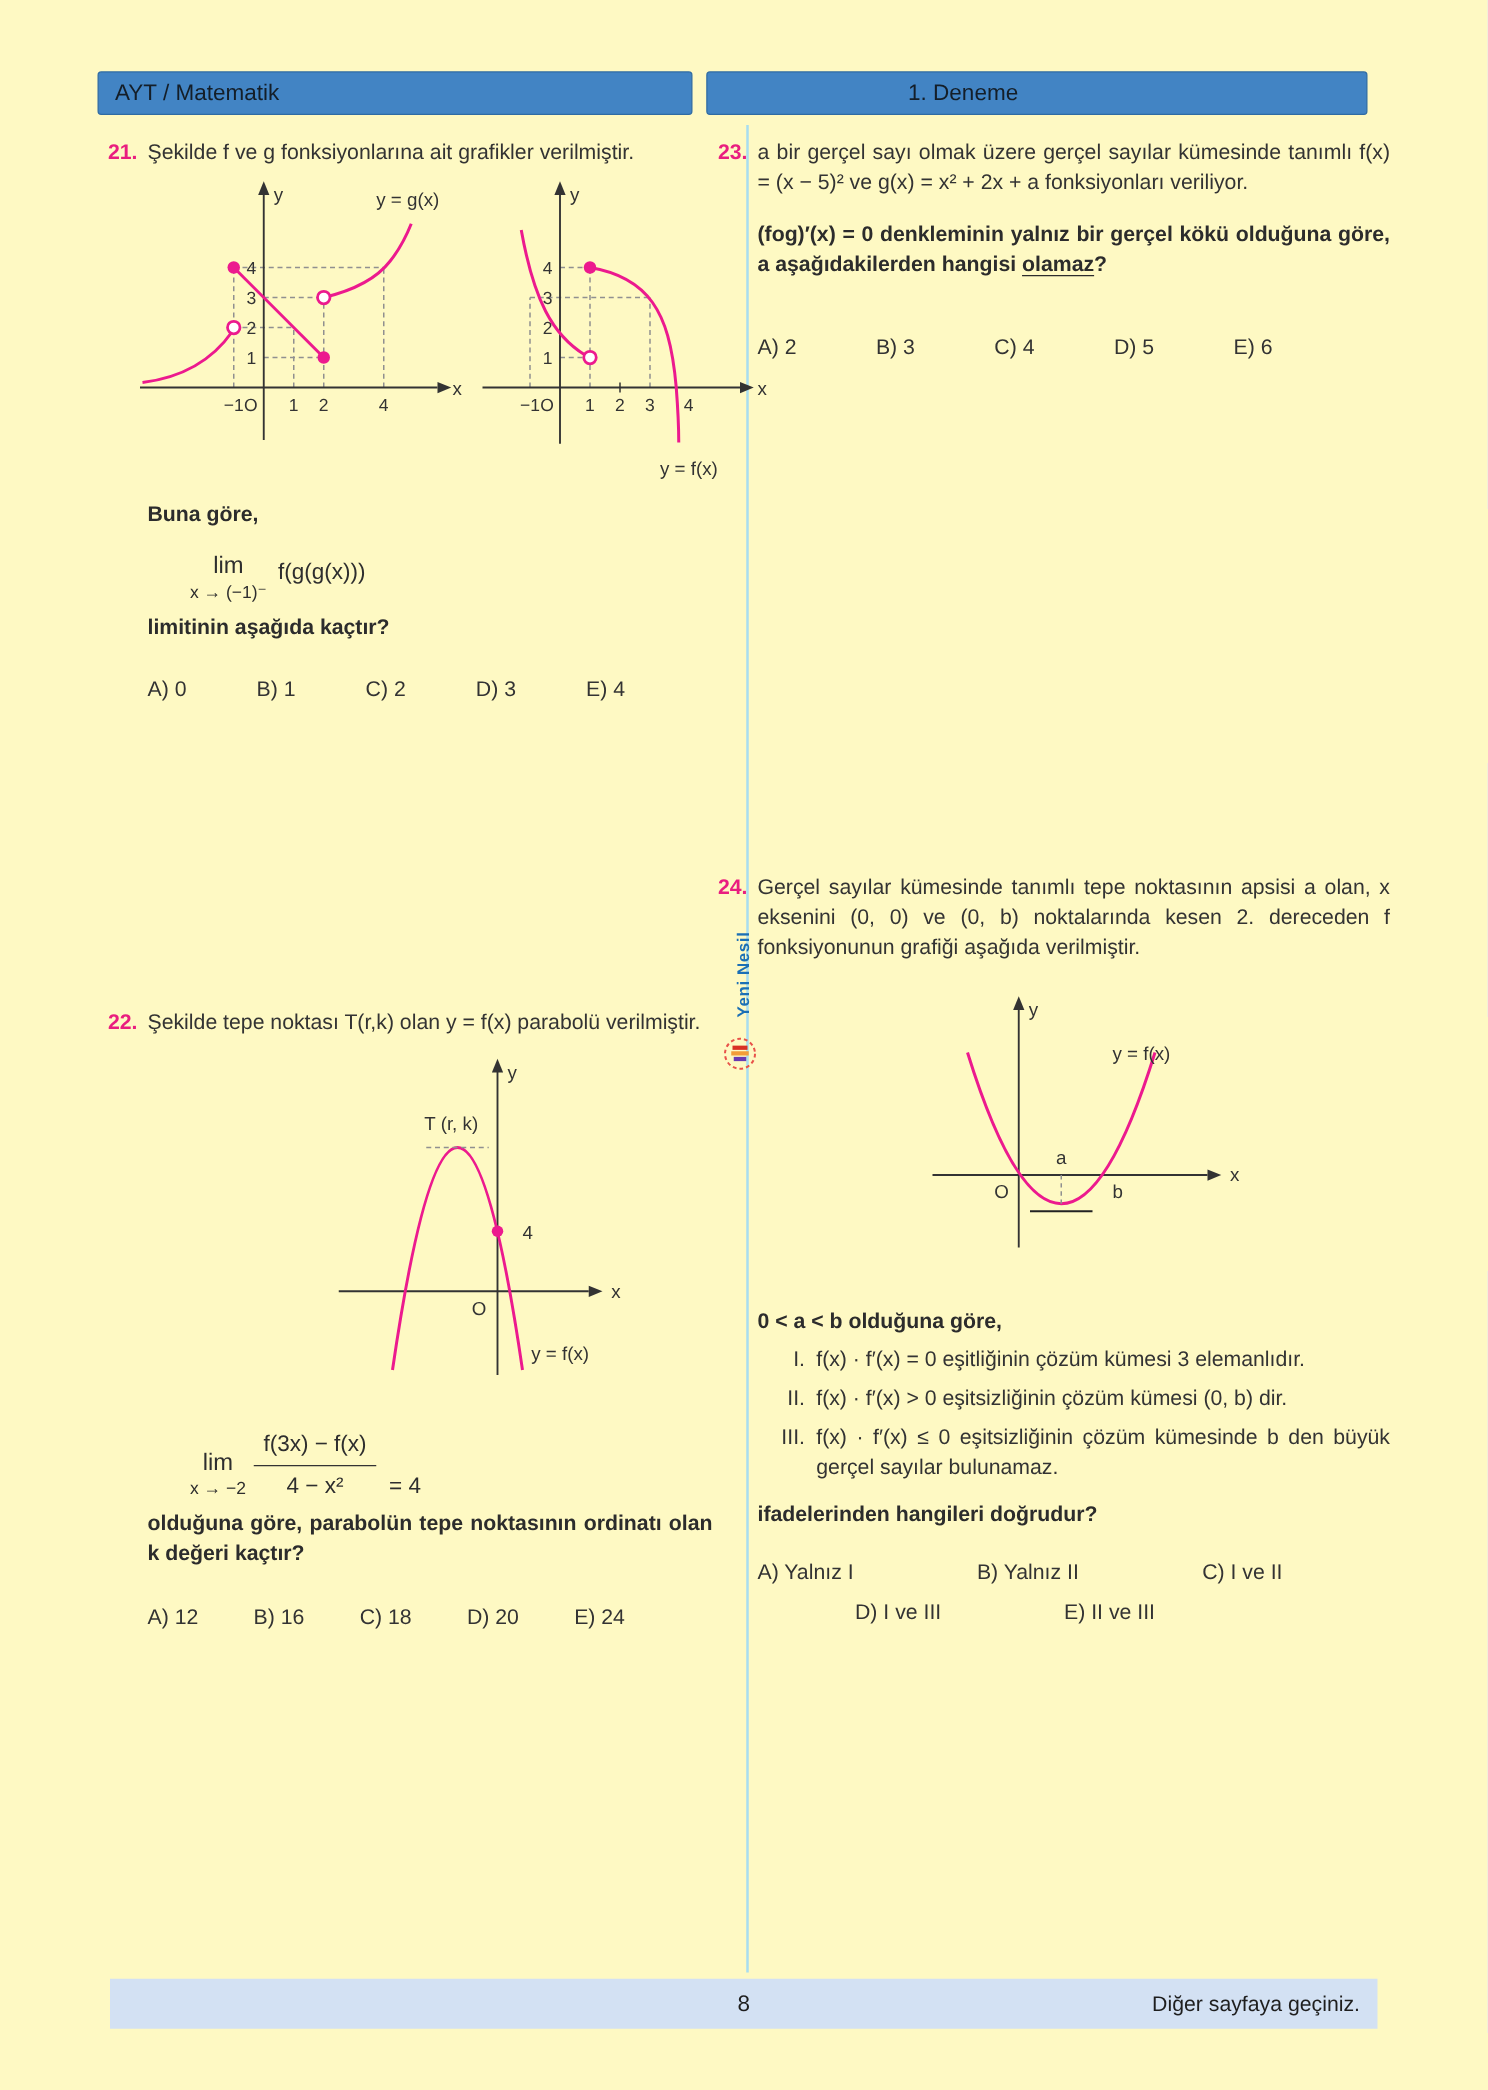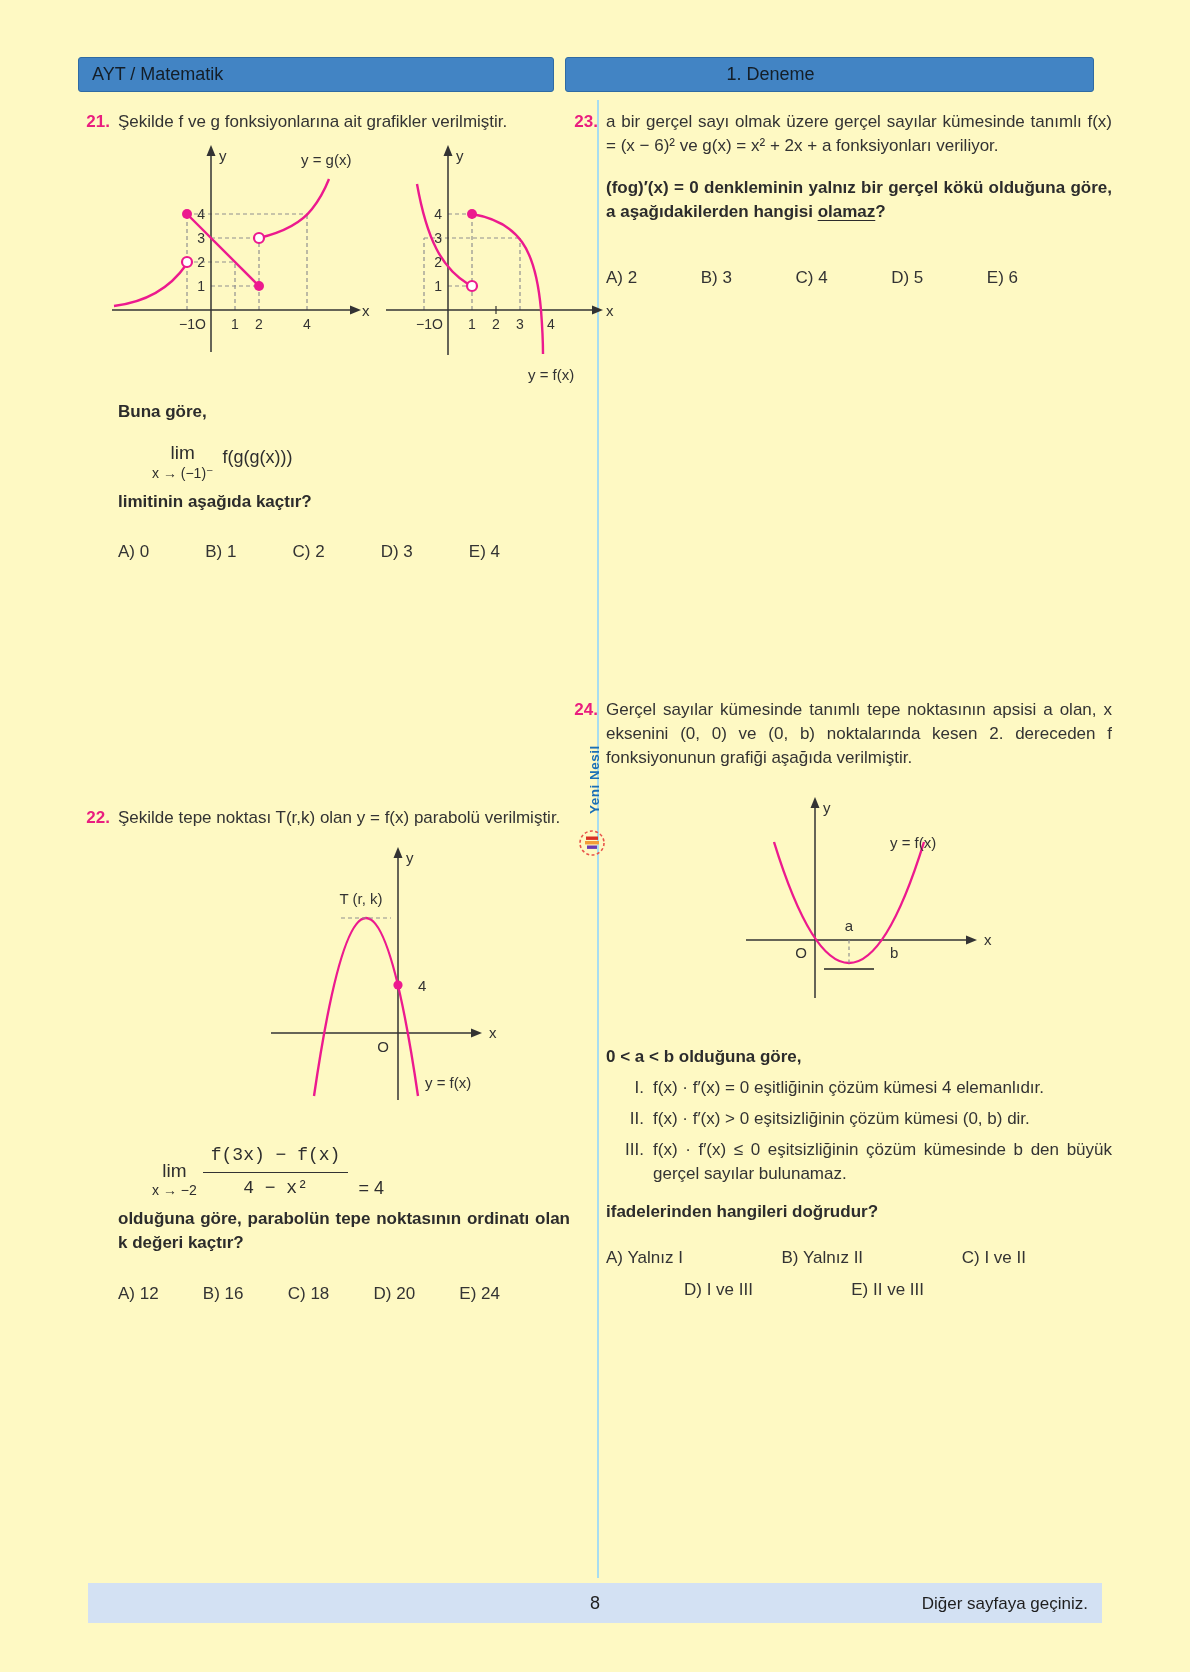--- a/index.html
+++ b/index.html
@@ -41,21 +41,21 @@
   .stem{text-align:justify;}
   .bold{font-weight:bold; color:#2c2c2c; text-align:justify;}
   .uline{text-decoration:underline; text-underline-offset:3px;}
   .opts{display:flex; justify-content:space-between;}
   
   .limit-row{display:flex; align-items:flex-end; margin:16px 0 6px 34px;}
   .lim-block{display:inline-flex; flex-direction:column; align-items:center;}
   .lim-op{font-size:19px; color:#2e2e2e;}
   .lim-sub{font-size:14px; margin-top:-3px; color:#2e2e2e;}
   .lim-expr{font-size:18px; margin-left:9px; margin-bottom:14px; color:#2e2e2e;}
-  .frac{display:inline-flex; flex-direction:column; text-align:center; margin-left:6px; font-size:18px; color:#2e2e2e;font-family:Liberation Mono, monospace;}
+  .frac{display:inline-flex; flex-direction:column; text-align:center; margin-left:6px; font-size:18px; color:#2e2e2e;}
   .frac .num{padding:0 8px 3px; border-bottom:1.7px solid #333;}
   .frac .den{padding-top:3px;}
   .rhs{margin-left:10px; font-size:18px; color:#2e2e2e;}
   
   .item{display:flex; margin:7px 0;}
   .roman{width:38px; text-align:right; padding-right:9px;}
   .itext{flex:1; text-align:justify;}
   svg text{font-family:"Liberation Sans","DejaVu Sans",sans-serif;}
 </style>
 </head>
@@ -237,21 +237,21 @@
           <span>E) 24</span>
         </div>
       </div>
     </div>
   </div>
 
   <div class="q" id="q23">
     <div class="qrow">
       <span class="qnum">23.</span>
       <div class="qbody">
-        <div class="stem">a bir gerçel sayı olmak üzere gerçel sayılar kümesinde tanımlı f(x) = (x − 6)² ve g(x) = x² + 2x + a fonksiyonları veriliyor.</div>
+        <div class="stem">a bir gerçel sayı olmak üzere gerçel sayılar kümesinde tanımlı f(x) = (x − 5)² ve g(x) = x² + 2x + a fonksiyonları veriliyor.</div>
         <div class="bold" style="margin-top:18px;"><span>(fog)′(x) = 0 denkleminin yalnız bir gerçel kökü olduğuna göre, a aşağıdakilerden hangisi </span><span class="uline">olamaz</span><span>?</span></div>
         <div class="opts" style="width:412px; margin-top:41px;text-align:right;">
           <span>A) 2</span>
           <span>B) 3</span>
           <span>C) 4</span>
           <span>D) 5</span>
           <span>E) 6</span>
         </div>
       </div>
     </div>
@@ -278,21 +278,21 @@
           <text x="113" y="178" font-size="15" fill="#333" text-anchor="end">O</text>
           <text x="290" y="165" font-size="15" fill="#333">x</text>
           <text x="129" y="33" font-size="15" fill="#333">y</text>
           <text x="196" y="68" font-size="15" fill="#333">y = f(x)</text>
         </svg>
 
         <div class="bold" style="margin-top:23px;">0 &lt; a &lt; b olduğuna göre,</div>
 
         <div class="item">
           <span class="roman">I.</span>
-          <span class="itext">f(x) · f′(x) = 0 eşitliğinin çözüm kümesi 4 elemanlıdır.</span>
+          <span class="itext">f(x) · f′(x) = 0 eşitliğinin çözüm kümesi 3 elemanlıdır.</span>
         </div>
         <div class="item">
           <span class="roman">II.</span>
           <span class="itext">f(x) · f′(x) &gt; 0 eşitsizliğinin çözüm kümesi (0, b) dir.</span>
         </div>
         <div class="item">
           <span class="roman">III.</span>
           <span class="itext">f(x) · f′(x) ≤ 0 eşitsizliğinin çözüm kümesinde b den büyük gerçel sayılar bulunamaz.</span>
         </div>
 

